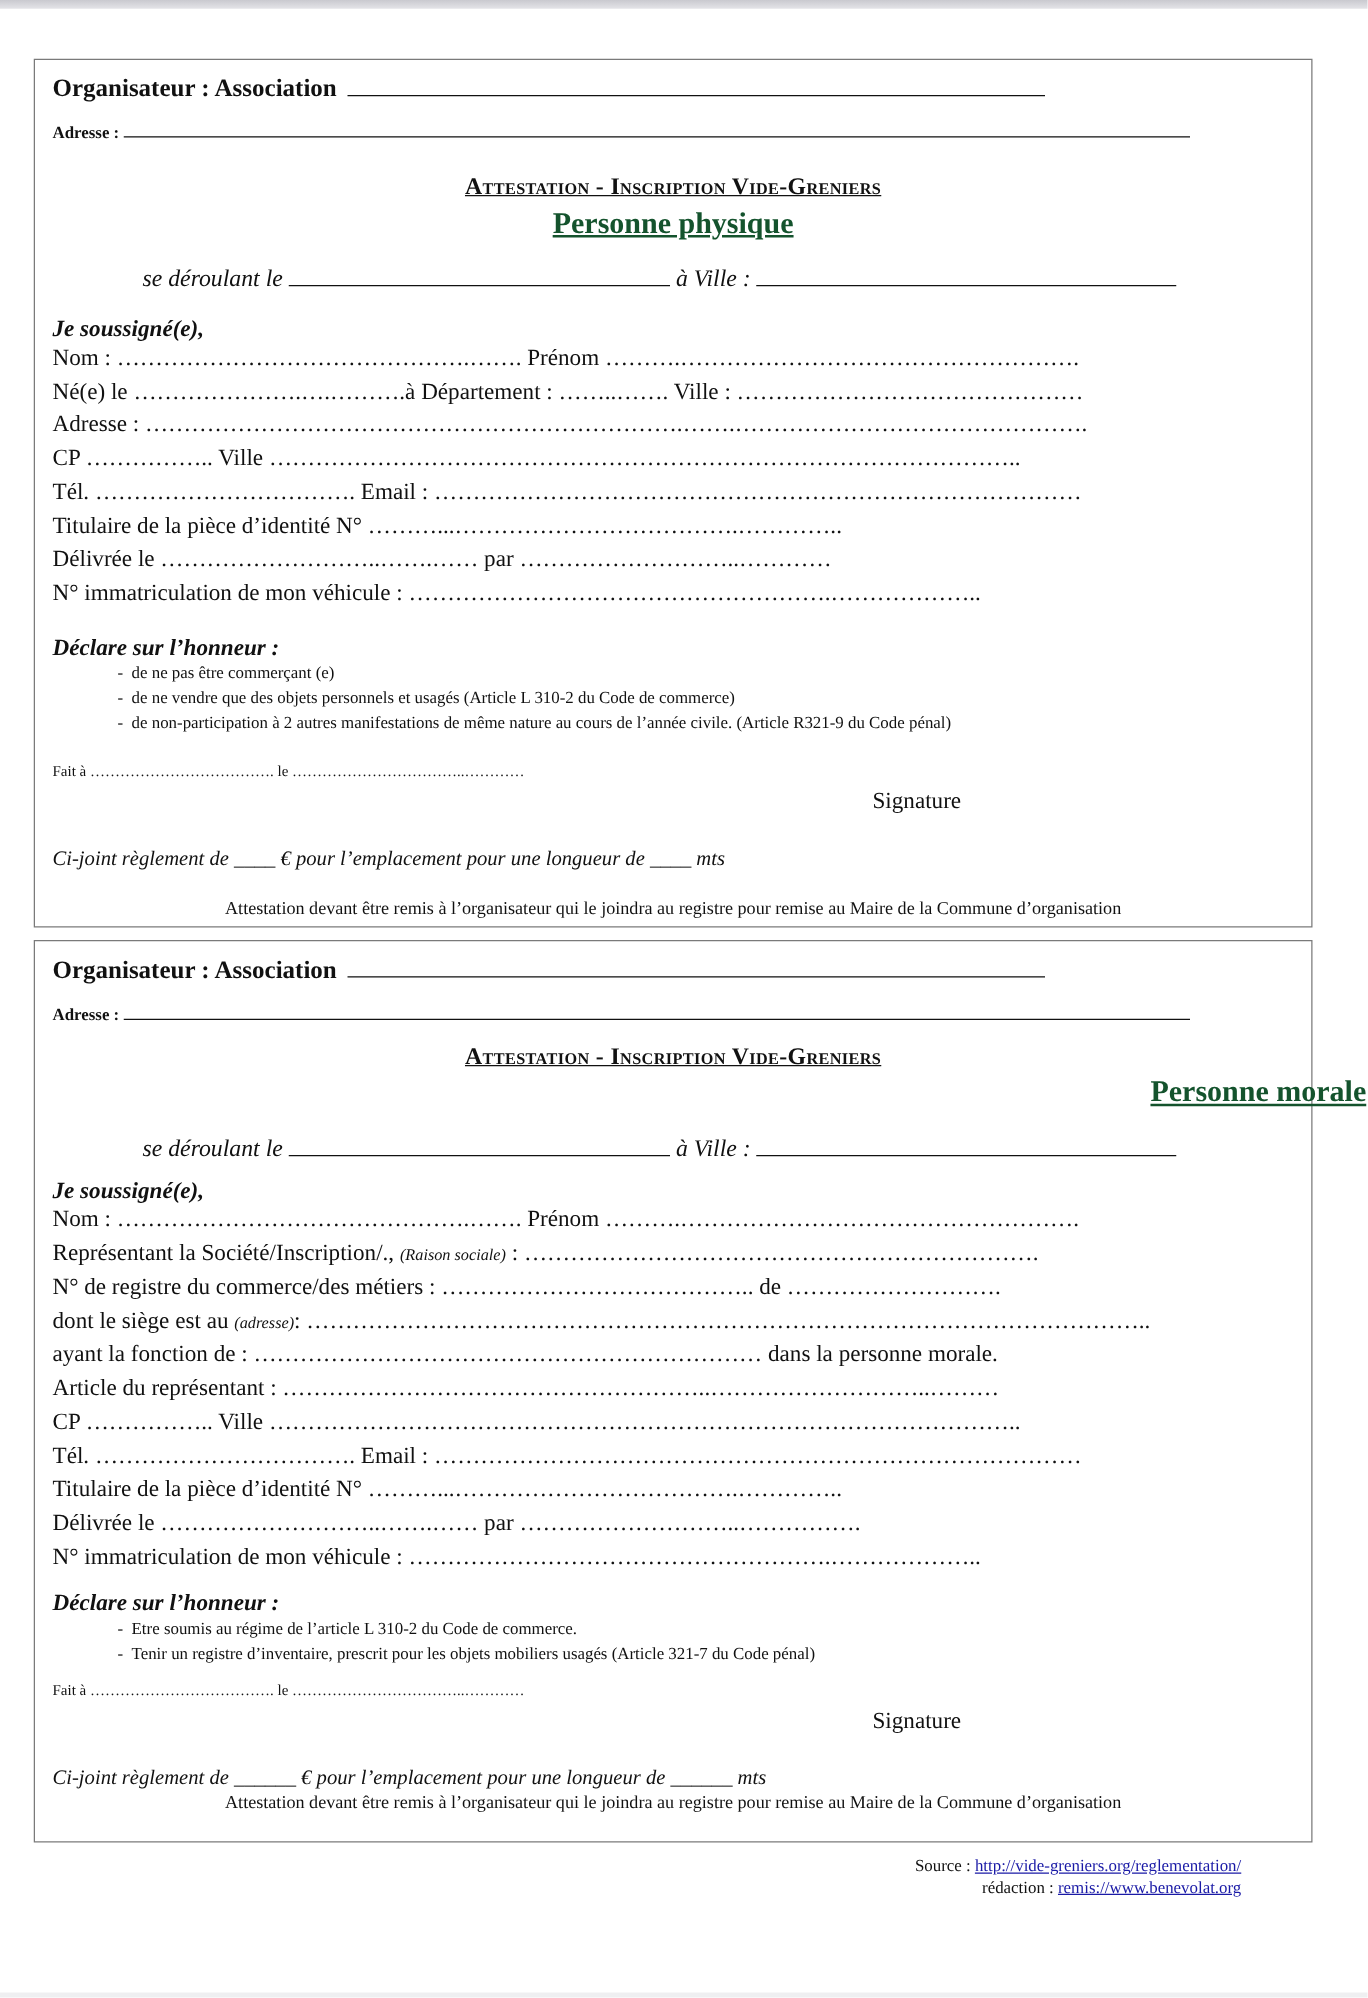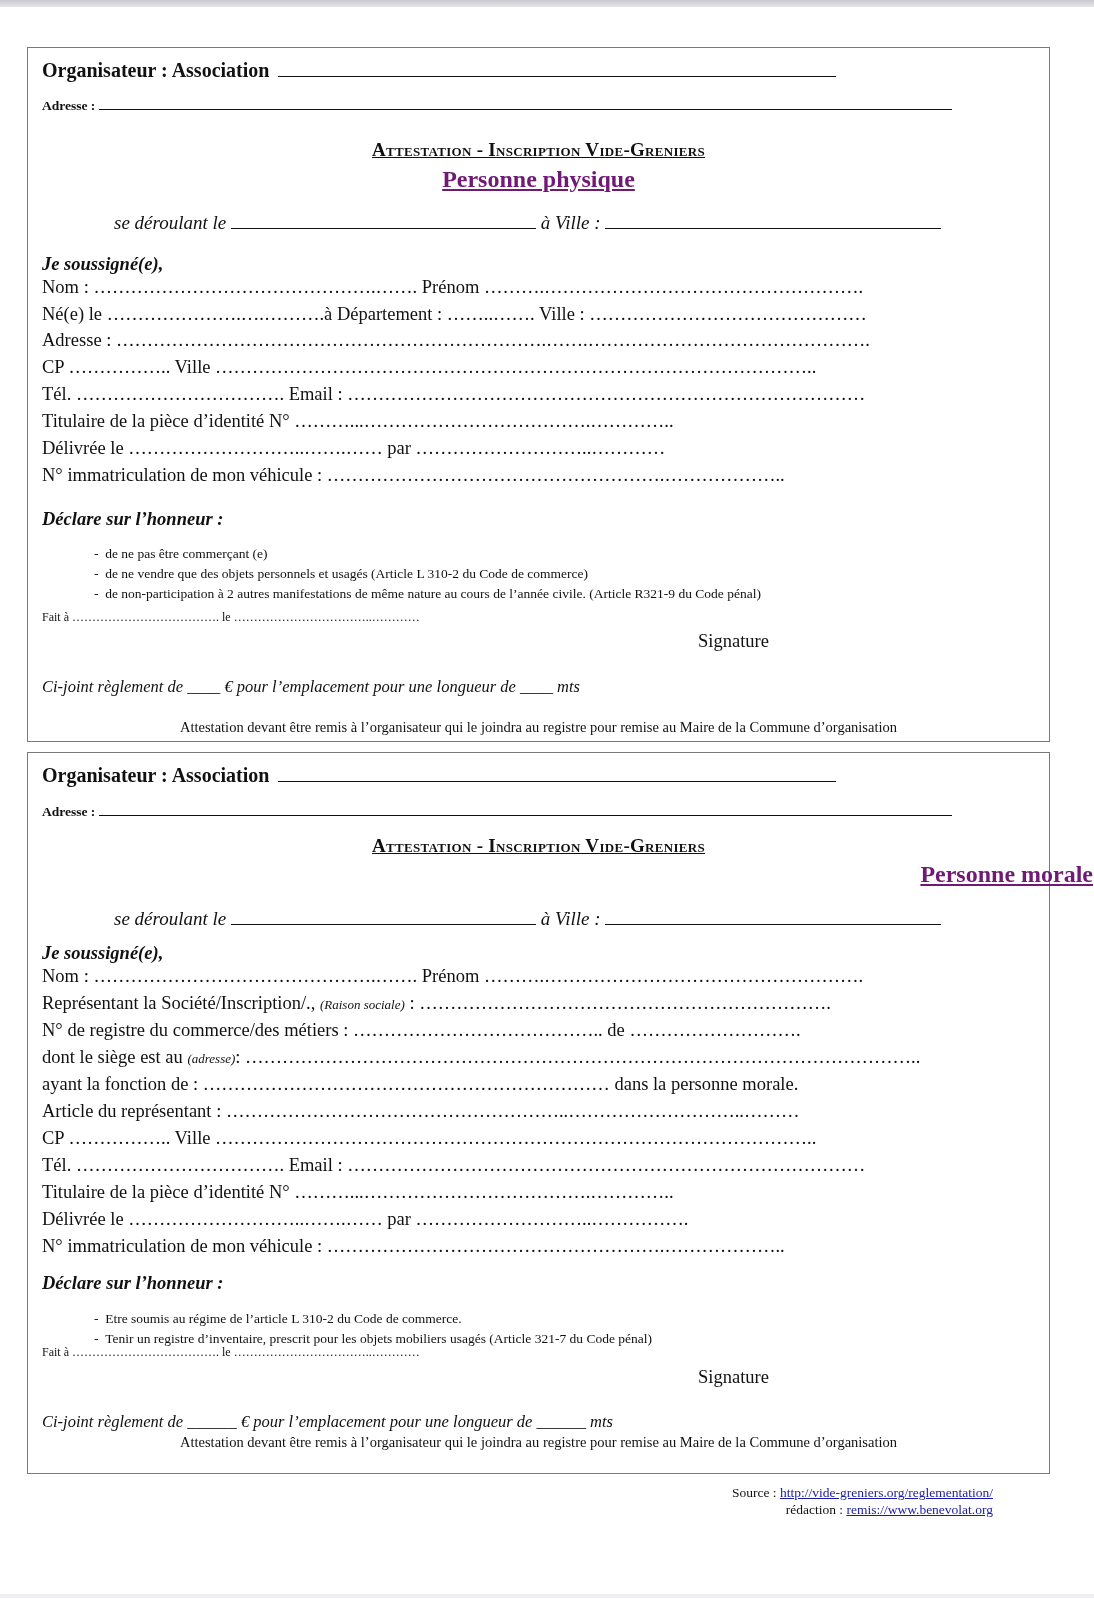--- a/index.html
+++ b/index.html
@@ -11,25 +11,25 @@
   }
   .topbar { position:absolute; left:0; top:0; width:1094px; height:7px;
     background:linear-gradient(#c9c9cf,#e4e4e8); }
   .bottombar { position:absolute; left:0; top:1594px; width:1094px; height:4px; background:#efeff1; }
   .box { position:absolute; border:1.5px solid #7a7a7a; box-sizing:border-box; }
   .t { position:absolute; white-space:nowrap; line-height:1; }
   .org { font-size:20px; font-weight:bold; }
   .adr { font-size:13.5px; font-weight:bold; }
   .uline { display:inline-block; border-bottom:1.3px solid #111; height:16px; vertical-align:baseline; }
   .title { font-size:19px; font-weight:bold; text-decoration:underline; font-variant:small-caps; letter-spacing:0.3px; }
-  .sub { font-size:24px; font-weight:bold; color:#701a75; text-decoration:underline; }
+  .sub { font-size:24px; font-weight:bold; color:#14532d; text-decoration:underline; }
   .ital { font-style:italic; font-size:19px; }
   .row { font-size:18.5px; }
   .head-i { font-size:18.5px; font-weight:bold; font-style:italic; }
-  .bul { font-size:13.5px;margin-top:16px; }
+  .bul { font-size:13.5px; }
   .fait { font-size:12px; font-weight:normal; }
   .sig { font-size:18.5px; }
   .cij { font-size:16.5px; font-style:italic; }
   .note { font-size:14.5px; }
   .small-i { font-style:italic; font-size:13px; }
   .src { font-size:13.5px; }
   .src a { color:#1a1aa6; text-decoration:underline; }
 </style>
 </head>
 <body>

